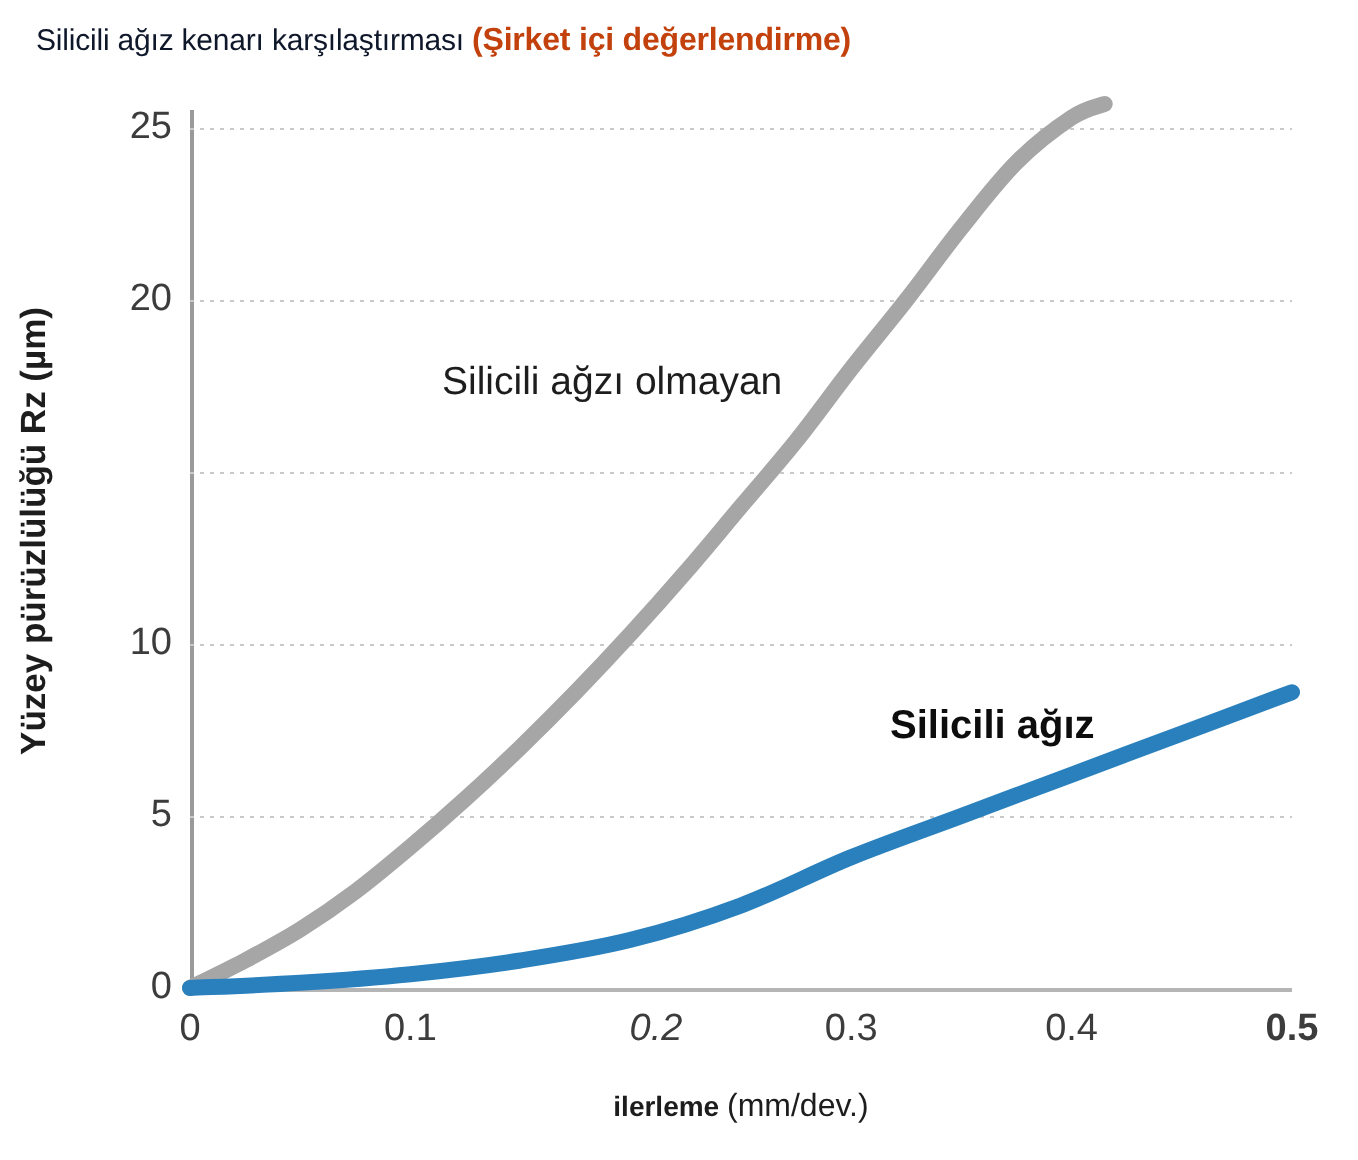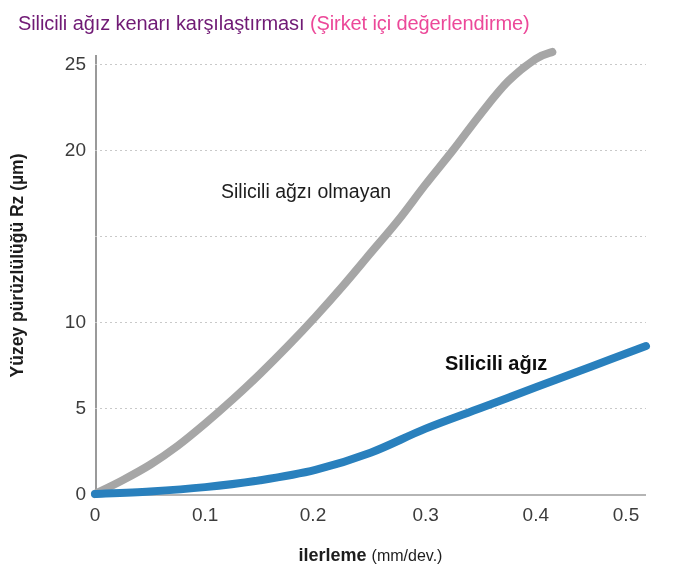--- a/index.html
+++ b/index.html
@@ -17,28 +17,29 @@
   }
 
   
   #chart-title {
     position: absolute;
     left: 18px;
     top: 12px;
     white-space: nowrap;
   }
   #chart-title .title-main {
-    font-size: 20px;
-    color: #701a75;
+    font-size: 15px;
+    color: #0f172a;
     letter-spacing: -0.1px;
   }
   #chart-title .title-sub {
-    font-size: 20px;
-    color: #ec4899;
+    font-size: 16px;
+    color: #c2410c;
     letter-spacing: -0.1px;
+    font-weight: bold;
   }
 
   
   #plot-area {
     position: absolute;
     left: 95px;
     top: 55px;
     width: 551px;
     height: 440px;
   }
@@ -114,21 +115,21 @@
   }
   #x-axis-title {
     position: absolute;
     left: 95px;
     top: 545px;
     width: 551px;
     text-align: center;
     white-space: nowrap;
   }
   #x-axis-title .axis-main {
-    font-size: 18px;
+    font-size: 14px;
     font-weight: bold;
     color: #1d1d1d;
   }
   #x-axis-title .axis-unit {
     font-size: 16px;
     color: #1d1d1d;
   }
 
   
   .series-label {
@@ -193,16 +194,16 @@
 <svg id="curves" viewBox="0 0 679 580">
   <path id="curve-gray" fill="none" stroke-linecap="round" stroke-linejoin="round" d="M 95.00 494.00 C 99.59 491.71, 113.37 485.11, 122.55 480.24 C 131.73 475.37, 140.92 470.49, 150.10 464.76 C 159.28 459.03, 168.47 452.72, 177.65 445.84 C 186.83 438.96, 196.02 431.22, 205.20 423.48 C 214.38 415.74, 223.57 407.71, 232.75 399.40 C 241.93 391.09, 251.12 382.49, 260.30 373.60 C 269.48 364.71, 278.67 355.54, 287.85 346.08 C 297.03 336.62, 306.22 326.87, 315.40 316.84 C 324.58 306.81, 333.77 296.49, 342.95 285.88 C 352.13 275.27, 361.32 264.09, 370.50 253.20 C 379.68 242.31, 388.87 231.99, 398.05 220.52 C 407.23 209.05, 416.42 196.15, 425.60 184.40 C 434.78 172.65, 443.97 161.75, 453.15 150.00 C 462.33 138.25, 471.52 125.35, 480.70 113.88 C 489.88 102.41, 499.07 90.37, 508.25 81.20 C 517.43 72.03, 528.45 63.71, 535.80 58.84 C 543.15 53.97, 549.57 53.11, 552.33 51.96" stroke="#a6a6a6" stroke-width="8"></path>
   <path id="curve-blue" fill="none" stroke-linecap="round" stroke-linejoin="round" d="M 95.00 494.00 C 104.18 493.57, 131.73 492.57, 150.10 491.42 C 168.47 490.27, 186.83 488.98, 205.20 487.12 C 223.57 485.26, 241.93 483.11, 260.30 480.24 C 278.67 477.37, 297.03 474.51, 315.40 469.92 C 333.77 465.33, 352.13 459.60, 370.50 452.72 C 388.87 445.84, 407.23 436.09, 425.60 428.64 C 443.97 421.19, 462.33 414.88, 480.70 408.00 C 499.07 401.12, 517.43 394.24, 535.80 387.36 C 554.17 380.48, 572.53 373.60, 590.90 366.72 C 609.27 359.84, 636.82 349.52, 646.00 346.08" stroke="#2980bd" stroke-width="8"></path>
 </svg>
 
 <div class="series-label" id="series-label-gray">Silicili ağzı olmayan</div>
 <div class="series-label" id="series-label-blue">Silicili ağız</div>
 
 <div class="x-tick-label" style="left: 95px;">0</div>
 <div class="x-tick-label" style="left: 205.2px;">0.1</div>
-<div class="x-tick-label" style="left: 313px;">0.2</div>
+<div class="x-tick-label" style="left: 328px; font-style: italic;">0.2</div>
 <div class="x-tick-label" style="left: 425.6px;">0.3</div>
 <div class="x-tick-label" style="left: 535.8px;">0.4</div>
-<div class="x-tick-label" style="left: 626px;">0.5</div>
+<div class="x-tick-label" style="left: 646px; font-weight: bold;">0.5</div>
 
 </body></html>

